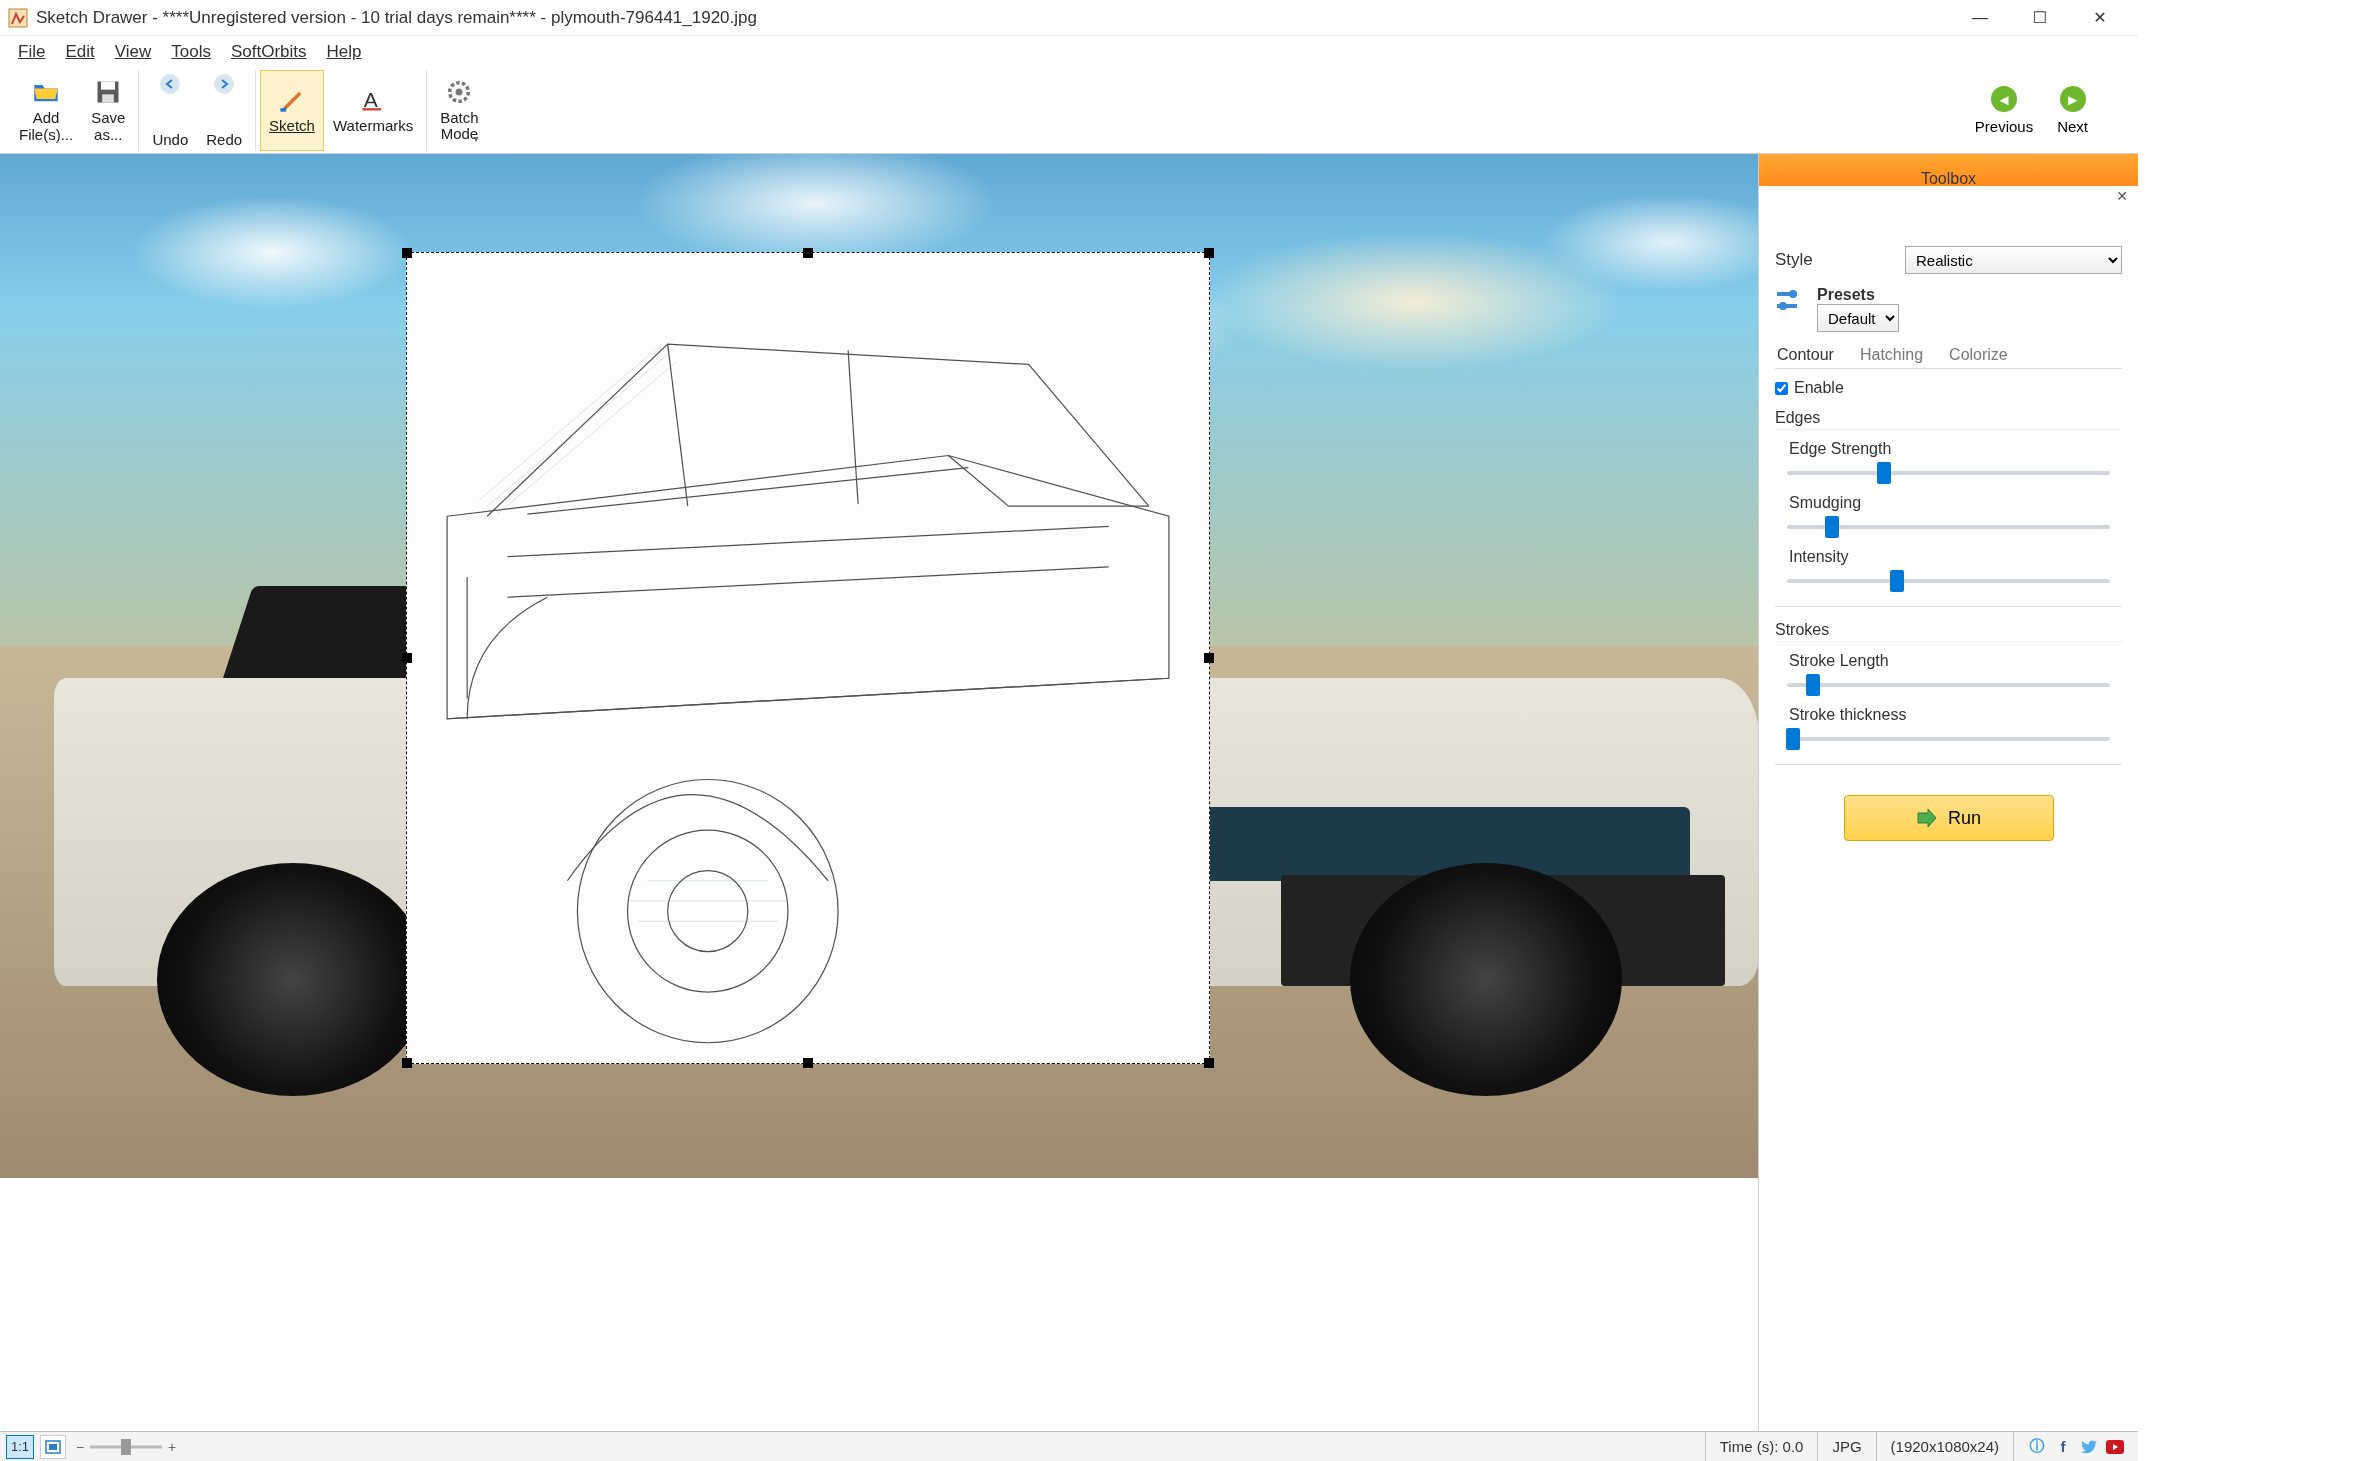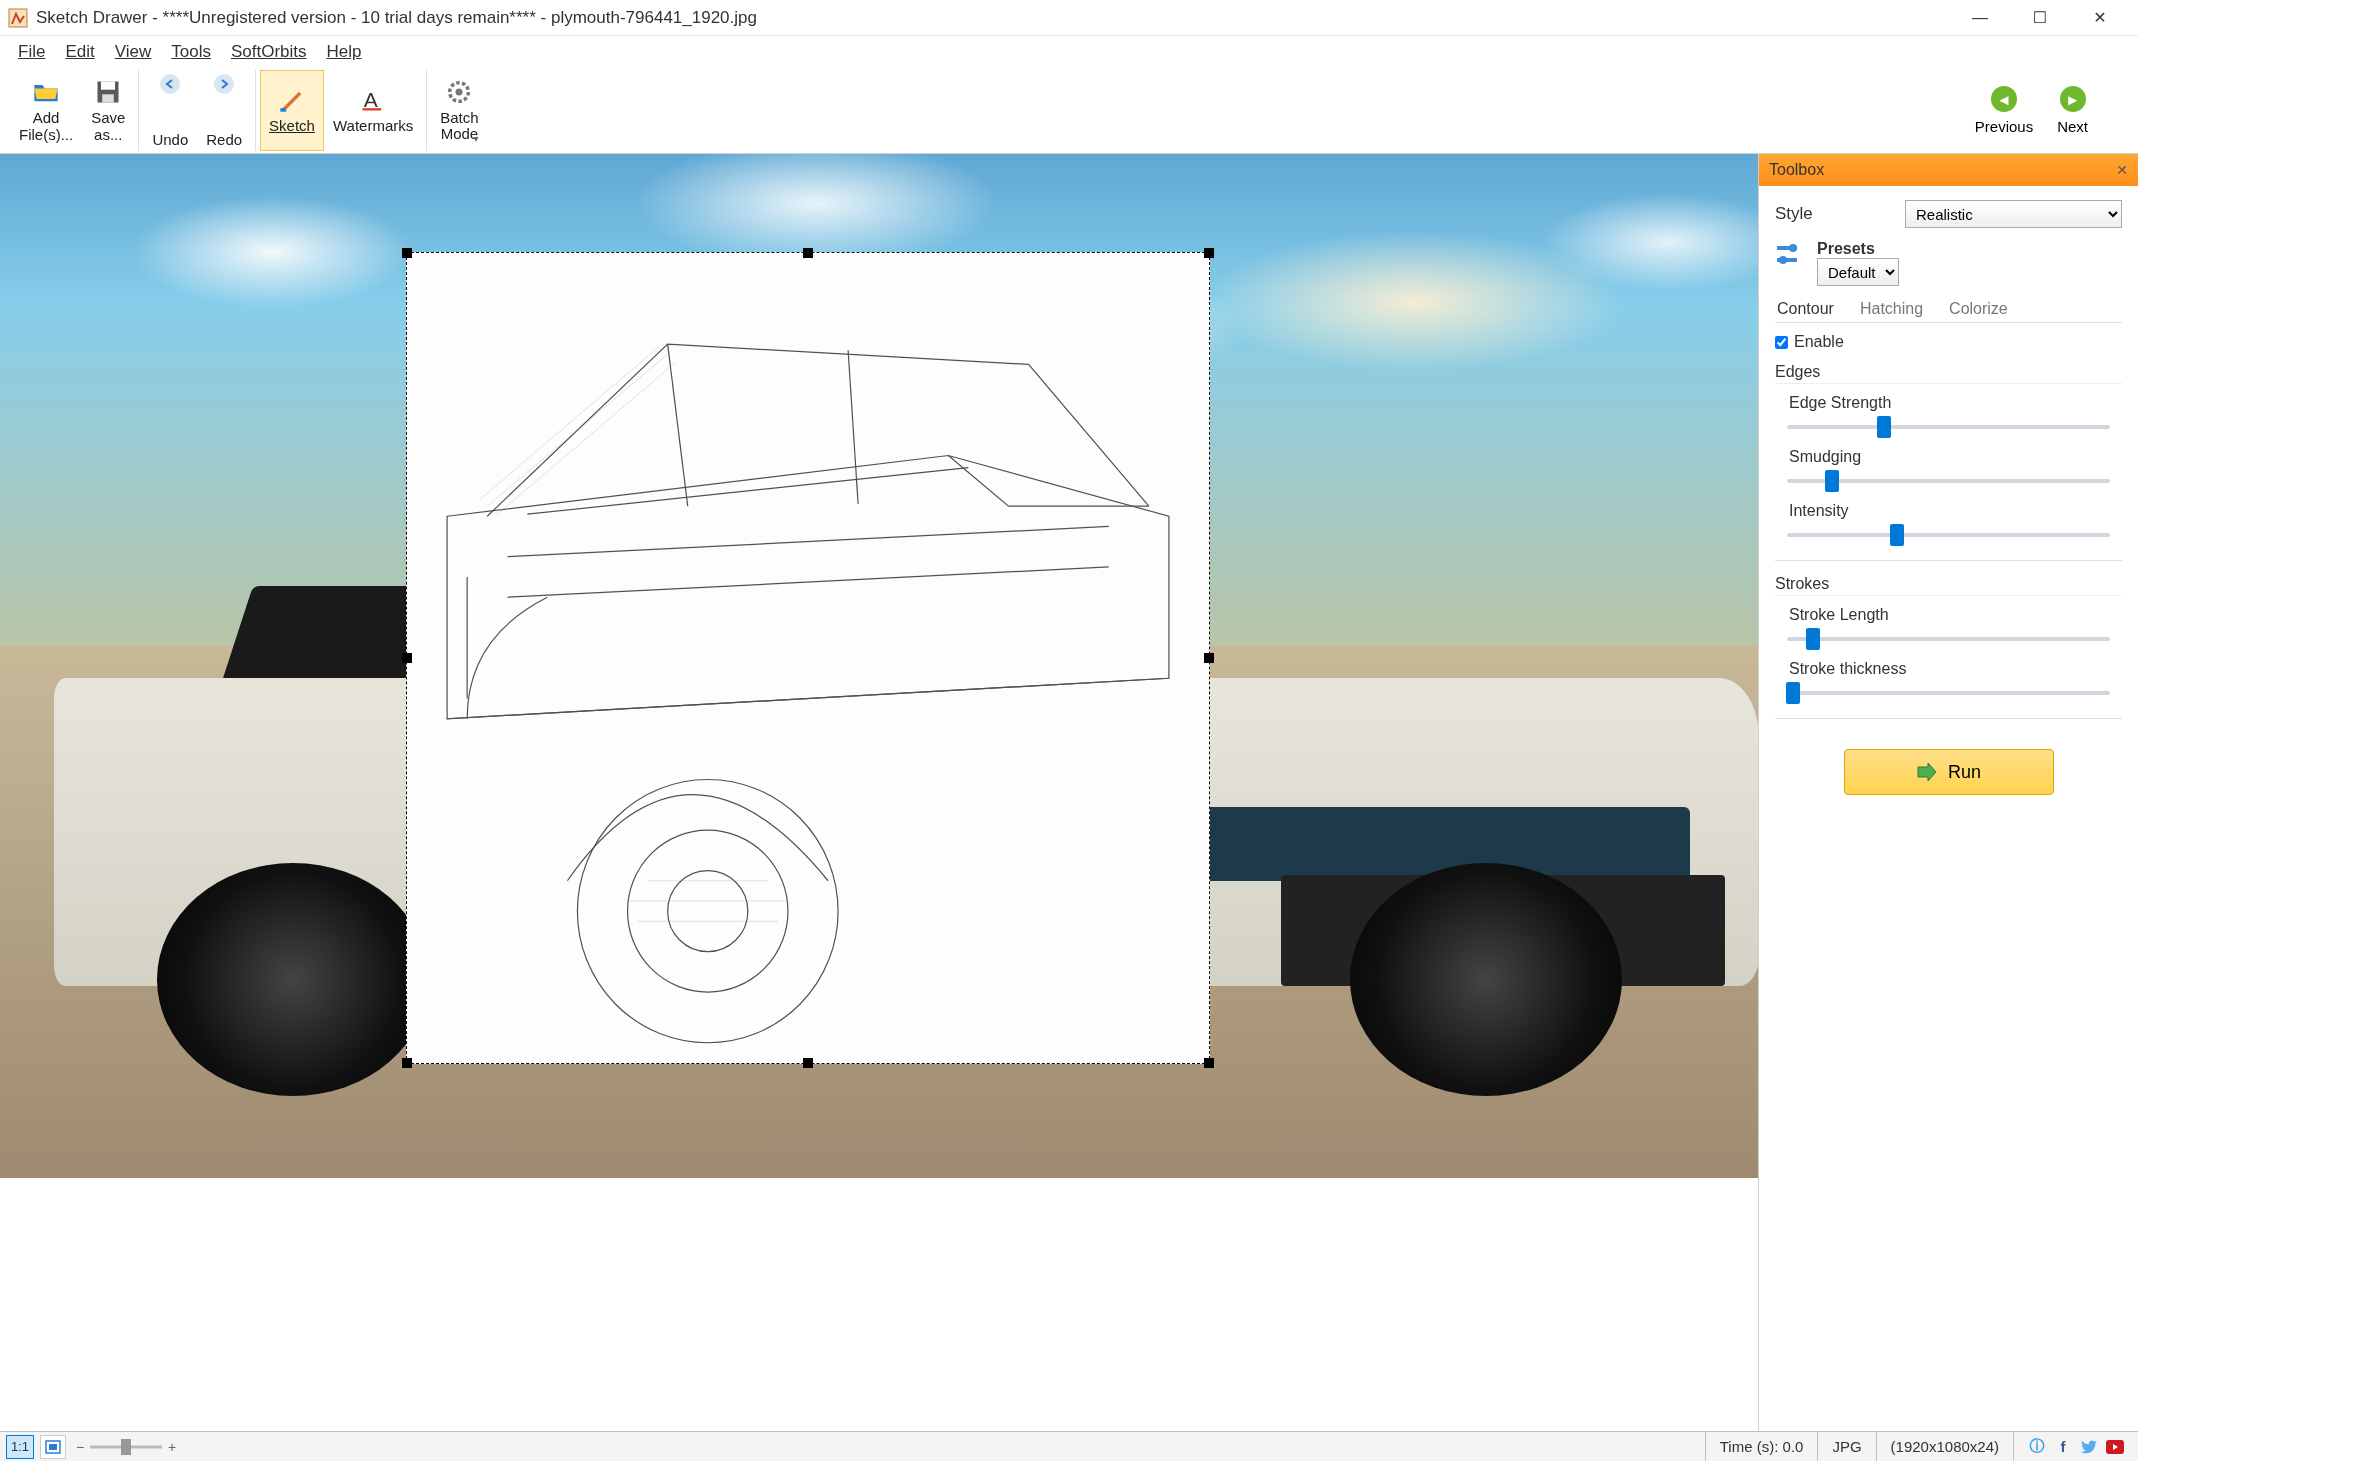--- a/index.html
+++ b/index.html
@@ -57,24 +57,24 @@
 .sel-handle { position:absolute; width:10px; height:10px; background:#000; }
 .sel-handle.tl { top:-5px; left:-5px; } .sel-handle.tr { top:-5px; right:-5px; }
 .sel-handle.bl { bottom:-5px; left:-5px; } .sel-handle.br { bottom:-5px; right:-5px; }
 .sel-handle.tm { top:-5px; left:50%; margin-left:-5px;} .sel-handle.bm { bottom:-5px; left:50%; margin-left:-5px;}
 .sel-handle.lm { left:-5px; top:50%; margin-top:-5px;} .sel-handle.rm { right:-5px; top:50%; margin-top:-5px;}
 .sketch-preview { width:100%; height:100%; }
 .sketch-preview svg { width:100%; height:100%; }
 
 
 .toolbox { width: 380px; background: #fff; border-left: 1px solid #d0d0d0; display:flex; flex-direction:column; }
-.toolbox-header { height: 30px; background: linear-gradient(to bottom, #ffa733, #ff8c1a); color: #333; font-size: 16px; font-weight: 500; display:flex; align-items:center; padding: 16px 10px; }
+.toolbox-header { height: 30px; background: linear-gradient(to bottom, #ffa733, #ff8c1a); color: #333; font-size: 16px; font-weight: 500; display:flex; align-items:center; padding: 16px 10px; flex-direction: column; }
 .toolbox-header .close-x { margin-left: auto; font-size: 14px; color: #555; cursor:pointer; }
 .toolbox-body { padding: 14px 16px; font-size: 17px; color: #333; overflow-y:auto; flex:1; }
-.tb-row { display:flex; align-items:center; margin-bottom: 12px; }
+.tb-row { display:flex; align-items:center; margin-bottom: 12px; margin-top: 46px; }
 .tb-row label { width: 130px; }
 .tb-select { flex:1; height: 28px; border: 1px solid #aaa; background: linear-gradient(#fff,#eee); font-size: 15px; padding: 2px 6px; }
 .tb-presets-row { display:flex; align-items: flex-start; gap: 10px; margin-bottom: 10px; }
 .preset-icon { width:32px; height:32px; }
 .presets-col { flex:1; }
 .presets-col .lbl { font-weight: bold; font-size: 16px; }
 .tb-tabs { display:flex; gap: 22px; border-bottom: 1px solid #ddd; margin-bottom: 10px; font-size: 16px; }
 .tb-tab { padding: 4px 2px; color: #777; cursor:pointer; }
 .tb-tab.active { color: #333; }
 .tb-check { display:flex; align-items:center; gap: 6px; margin: 8px 0 12px; font-size: 16px; }

